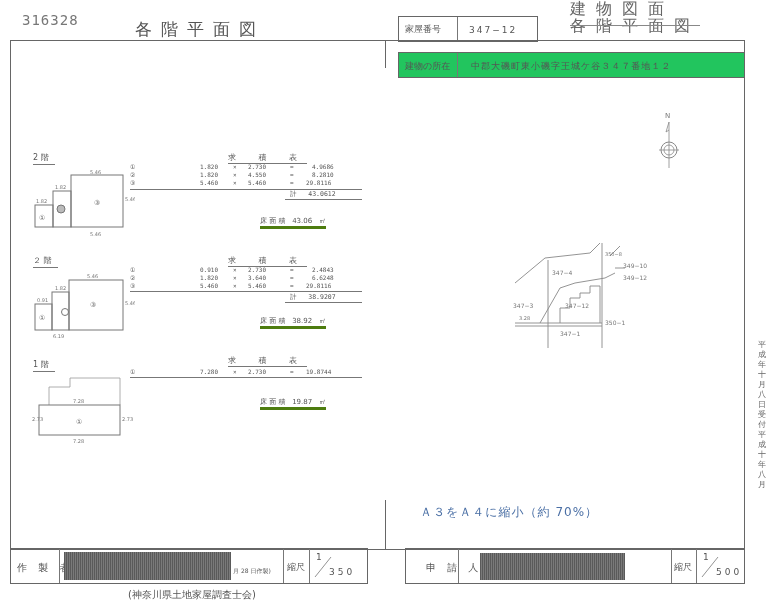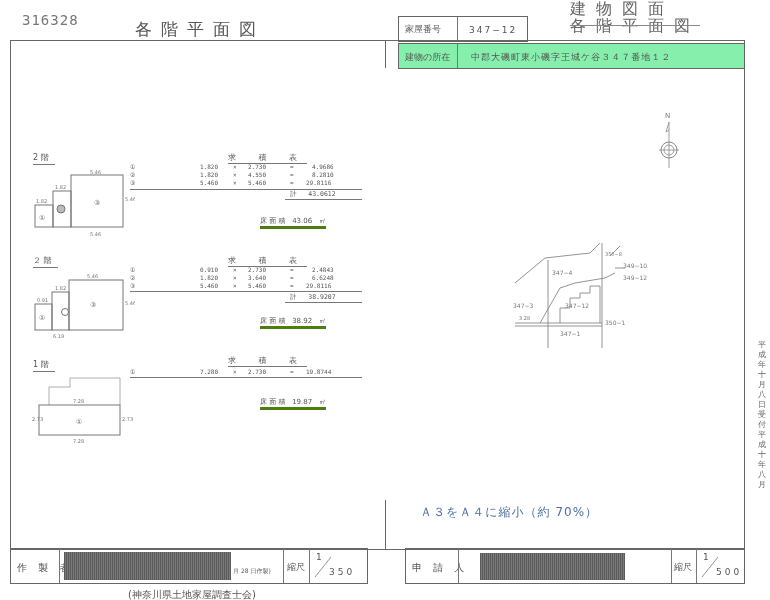--- a/index.html
+++ b/index.html
@@ -39,30 +39,30 @@
 </head>
 <body>
 
 <div class="abs doc-id">316328</div>
 <div class="abs sheet-title">各階平面図</div>
 <div class="abs stamp-title">
   <div>建物図面</div>
   <div class="l2">各階平面図</div>
 </div>
 
-<div class="abs box" style="left:398px; top:16px; width:130px; height:26px;">
+<div class="abs box" style="left:398px; top:16px; width:140px; height:26px;">
   <div class="abs hdr-cell" style="left:6px; top:6px;">家屋番号</div>
   <div class="abs" style="left:58px; top:0; height:24px; border-left:1px solid #777;"></div>
   <div class="abs hdr-val" style="left:70px; top:8px;">347−12</div>
 </div>
 
 <div class="abs main-frame"></div>
 <div class="abs vdiv"></div>
 
-<div class="abs box" style="left:398px; top:43px; width:347px; height:26px; background:#86efac;">
+<div class="abs box" style="left:398px; top:52px; width:347px; height:26px; background:#22c55e;">
   <div class="abs hdr-cell" style="left:6px; top:7px;">建物の所在</div>
   <div class="abs" style="left:58px; top:0; height:24px; border-left:1px solid #777;"></div>
   <div class="abs hdr-cell" style="left:72px; top:7px; letter-spacing:1px;">中郡大磯町東小磯字王城ケ谷３４７番地１２</div>
 </div>
 
 <div class="abs floor-label" style="left:33px; top:152px;">2 階</div>
 <svg class="abs" style="left:25px; top:165px;" width="110" height="75" viewBox="0 0 110 75">
   <g stroke="#777" stroke-width="1" fill="none">
     <rect x="46" y="10" width="52" height="52"></rect>
     <rect x="28" y="26" width="18" height="36"></rect>
@@ -192,21 +192,21 @@
   <div class="abs" style="left:298px; top:0; height:34px; border-left:1px solid #777;"></div>
   <div class="abs scale" style="left:305px; top:3px;">1</div>
   <svg class="abs" style="left:302px; top:4px;" width="20" height="26">
       <line x1="2" y1="24" x2="18" y2="4" stroke="#777" stroke-width="0.8"></line>
     </svg>
   <div class="abs scale" style="left:318px; top:18px; letter-spacing:3px;">350</div>
 </div>
 <div class="abs assoc">(神奈川県土地家屋調査士会)</div>
 
 <div class="abs footer-box" style="left:405px; top:548px; width:340px; height:36px;">
-  <div class="abs footer-label" style="left:6px; top:12px;">申 請 人</div>
+  <div class="abs footer-label" style="left:20px; top:12px;">申 請 人</div>
   <div class="abs" style="left:52px; top:0; height:34px; border-left:1px solid #777;"></div>
   <div class="abs redact" style="left:74px; top:4px; width:145px; height:27px;"></div>
   <div class="abs" style="left:265px; top:0; height:34px; border-left:1px solid #777;"></div>
   <div class="abs scale" style="left:268px; top:12px;">縮尺</div>
   <div class="abs" style="left:290px; top:0; height:34px; border-left:1px solid #777;"></div>
   <div class="abs scale" style="left:297px; top:3px;">1</div>
   <svg class="abs" style="left:294px; top:4px;" width="20" height="26">
       <line x1="2" y1="24" x2="18" y2="4" stroke="#777" stroke-width="0.8"></line>
     </svg>
   <div class="abs scale" style="left:310px; top:18px; letter-spacing:3px;">500</div>

